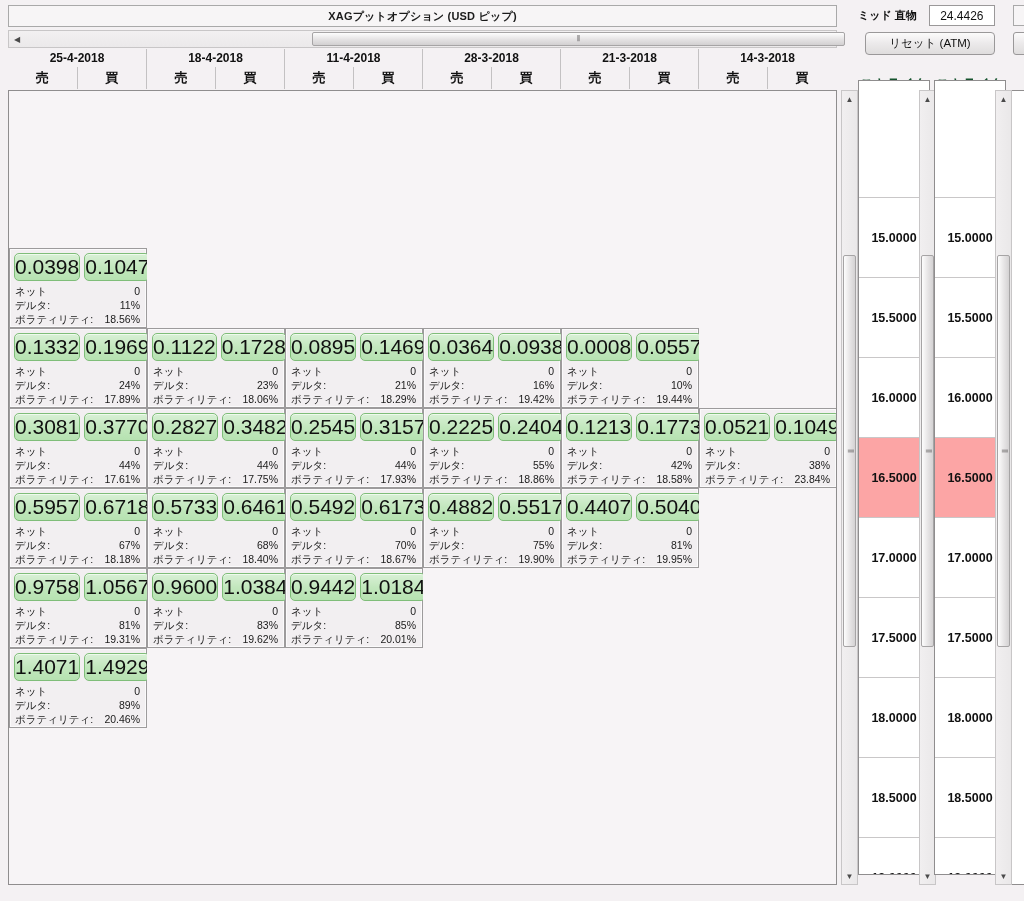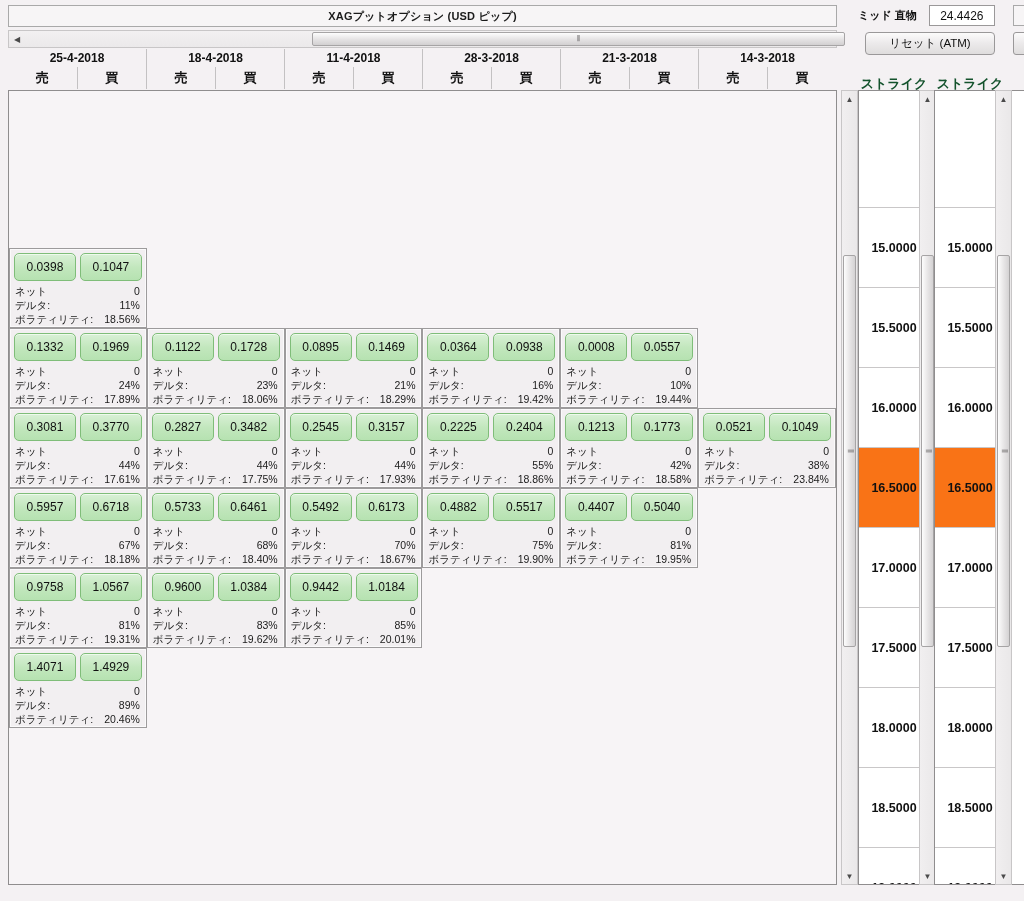--- a/index.html
+++ b/index.html
@@ -77,21 +77,21 @@
   }
   .cell.filled {
     background: #f2eff1;
     border: 1px solid #9d9b9c;
     box-shadow: inset 0 0 0 1px #fbfafb;
   }
   .prices { display: flex; gap: 4px; padding: 1px 2px 0 2px; }
   .pbtn {
     flex: 1; height: 28px; border-radius: 5px;
     display: flex; align-items: center; justify-content: center;
-    font-size: 12px; color: #101010;
+    font-size: 21px; color: #101010;
     background: linear-gradient(to bottom,#d9f0d6,#c2e7bd 52%,#b6e2b1);
     border: 1px solid #7fbd79;
     box-shadow: inset 0 1px 0 #eefbec;
   }
   .meta { padding: 3px 4px 0 3px; }
   .mrow {
     display: flex; justify-content: space-between;
     font-size: 10.5px; color: #1a1a1a; line-height: 14px;
     white-space: nowrap;
   }
@@ -121,30 +121,30 @@
   #vscroll-grid { left: 841px; top: 90px; height: 795px; }
   #vscroll-grid .vthumb { top: 148px; height: 392px; }
 
   
   .strike-head {
     position: absolute; height: 22px; top: 73px;
     display: flex; align-items: center; justify-content: center;
     font-size: 13px; font-weight: bold; color: #14532d;
   }
   .strike-panel {
-    position: absolute; top: 90px; height: 795px; width: 72px;
+    position: absolute; top: 80px; height: 795px; width: 72px;
     background: #fff; border: 1px solid #8f8d8e; overflow: hidden;
   }
   .strike-cell {
     height: 80px; display: flex; align-items: center; justify-content: center;
     font-size: 12.5px; font-weight: bold; color: #111;
     border-bottom: 1px solid #c9c7c8; background: #fff;
   }
   .strike-cell.blank { height: 117px; }
-  .strike-cell.atm { background: #f97316; }
+  .strike-cell.atm { background: #fca5a5; }
 
   #strike-head-1 { left: 858px; width: 72px; }
   #strike-head-2 { left: 934px; width: 72px; }
   #strike-panel-1 { left: 858px; }
   #strike-panel-2 { left: 934px; }
 
   #vscroll-s1 { left: 919px; top: 90px; height: 795px; }
   #vscroll-s1 .vthumb { top: 148px; height: 392px; }
   #vscroll-s2 { left: 995px; top: 90px; height: 795px; }
   #vscroll-s2 .vthumb { top: 148px; height: 392px; }

